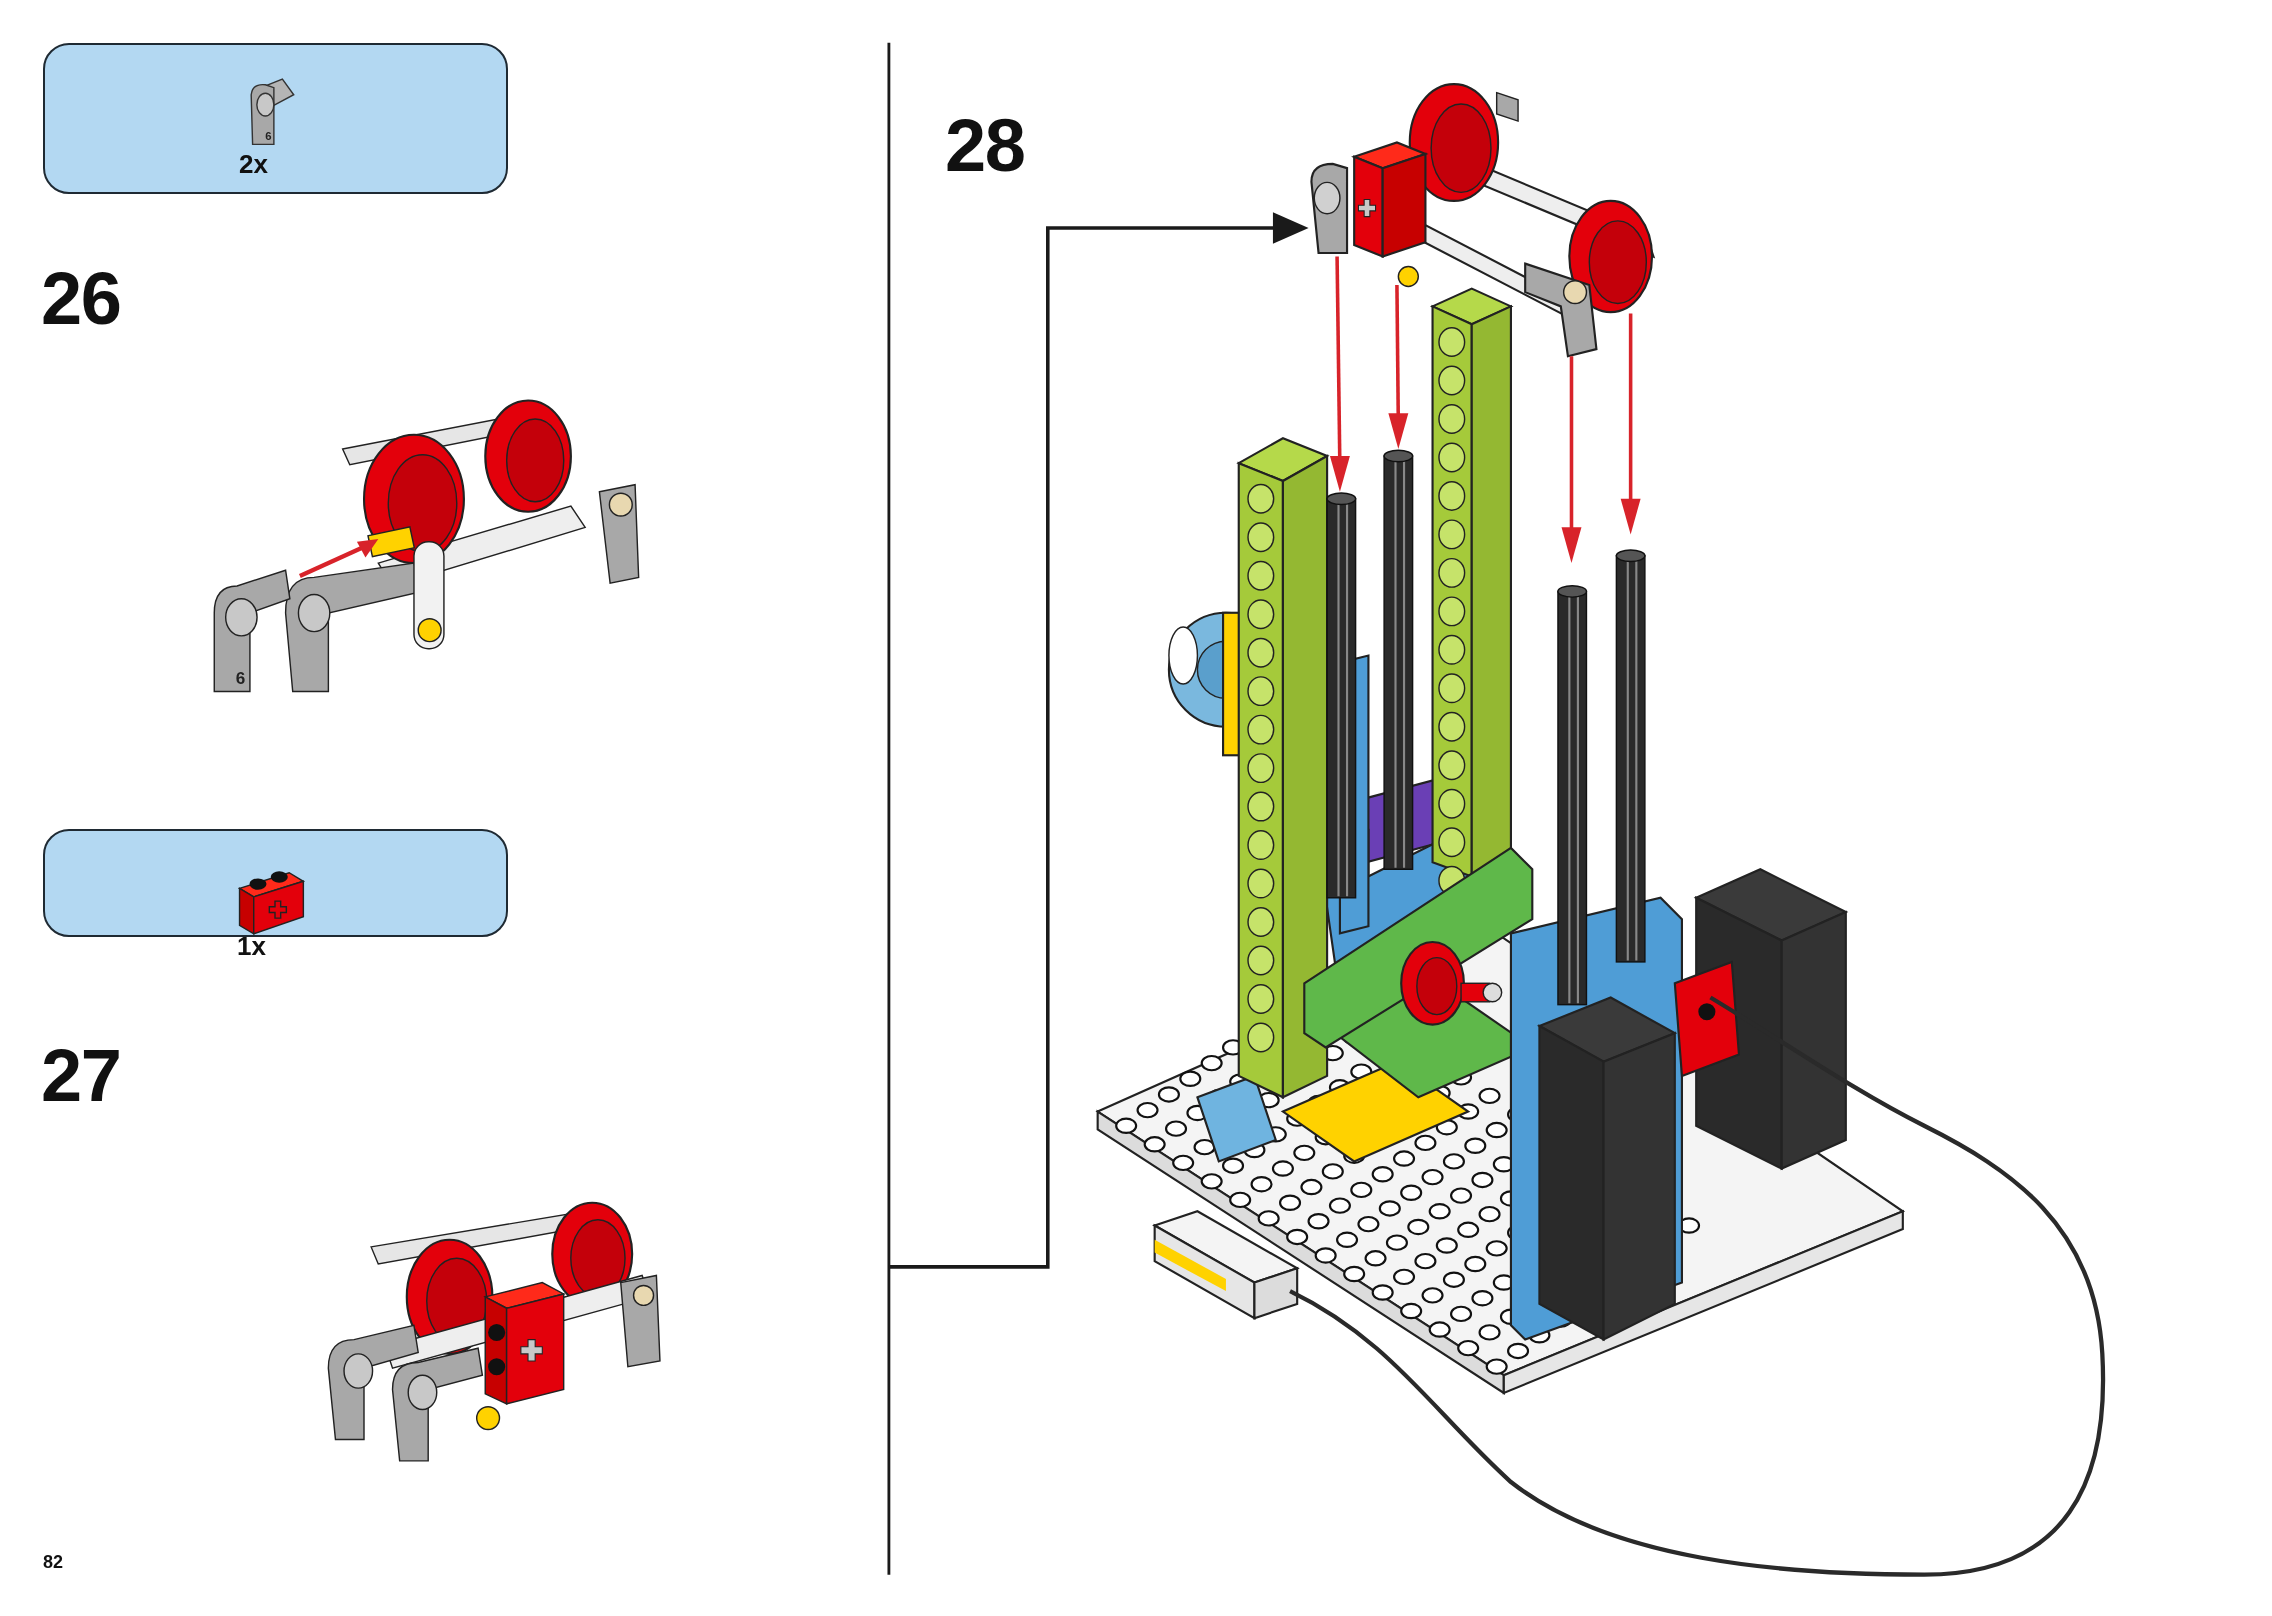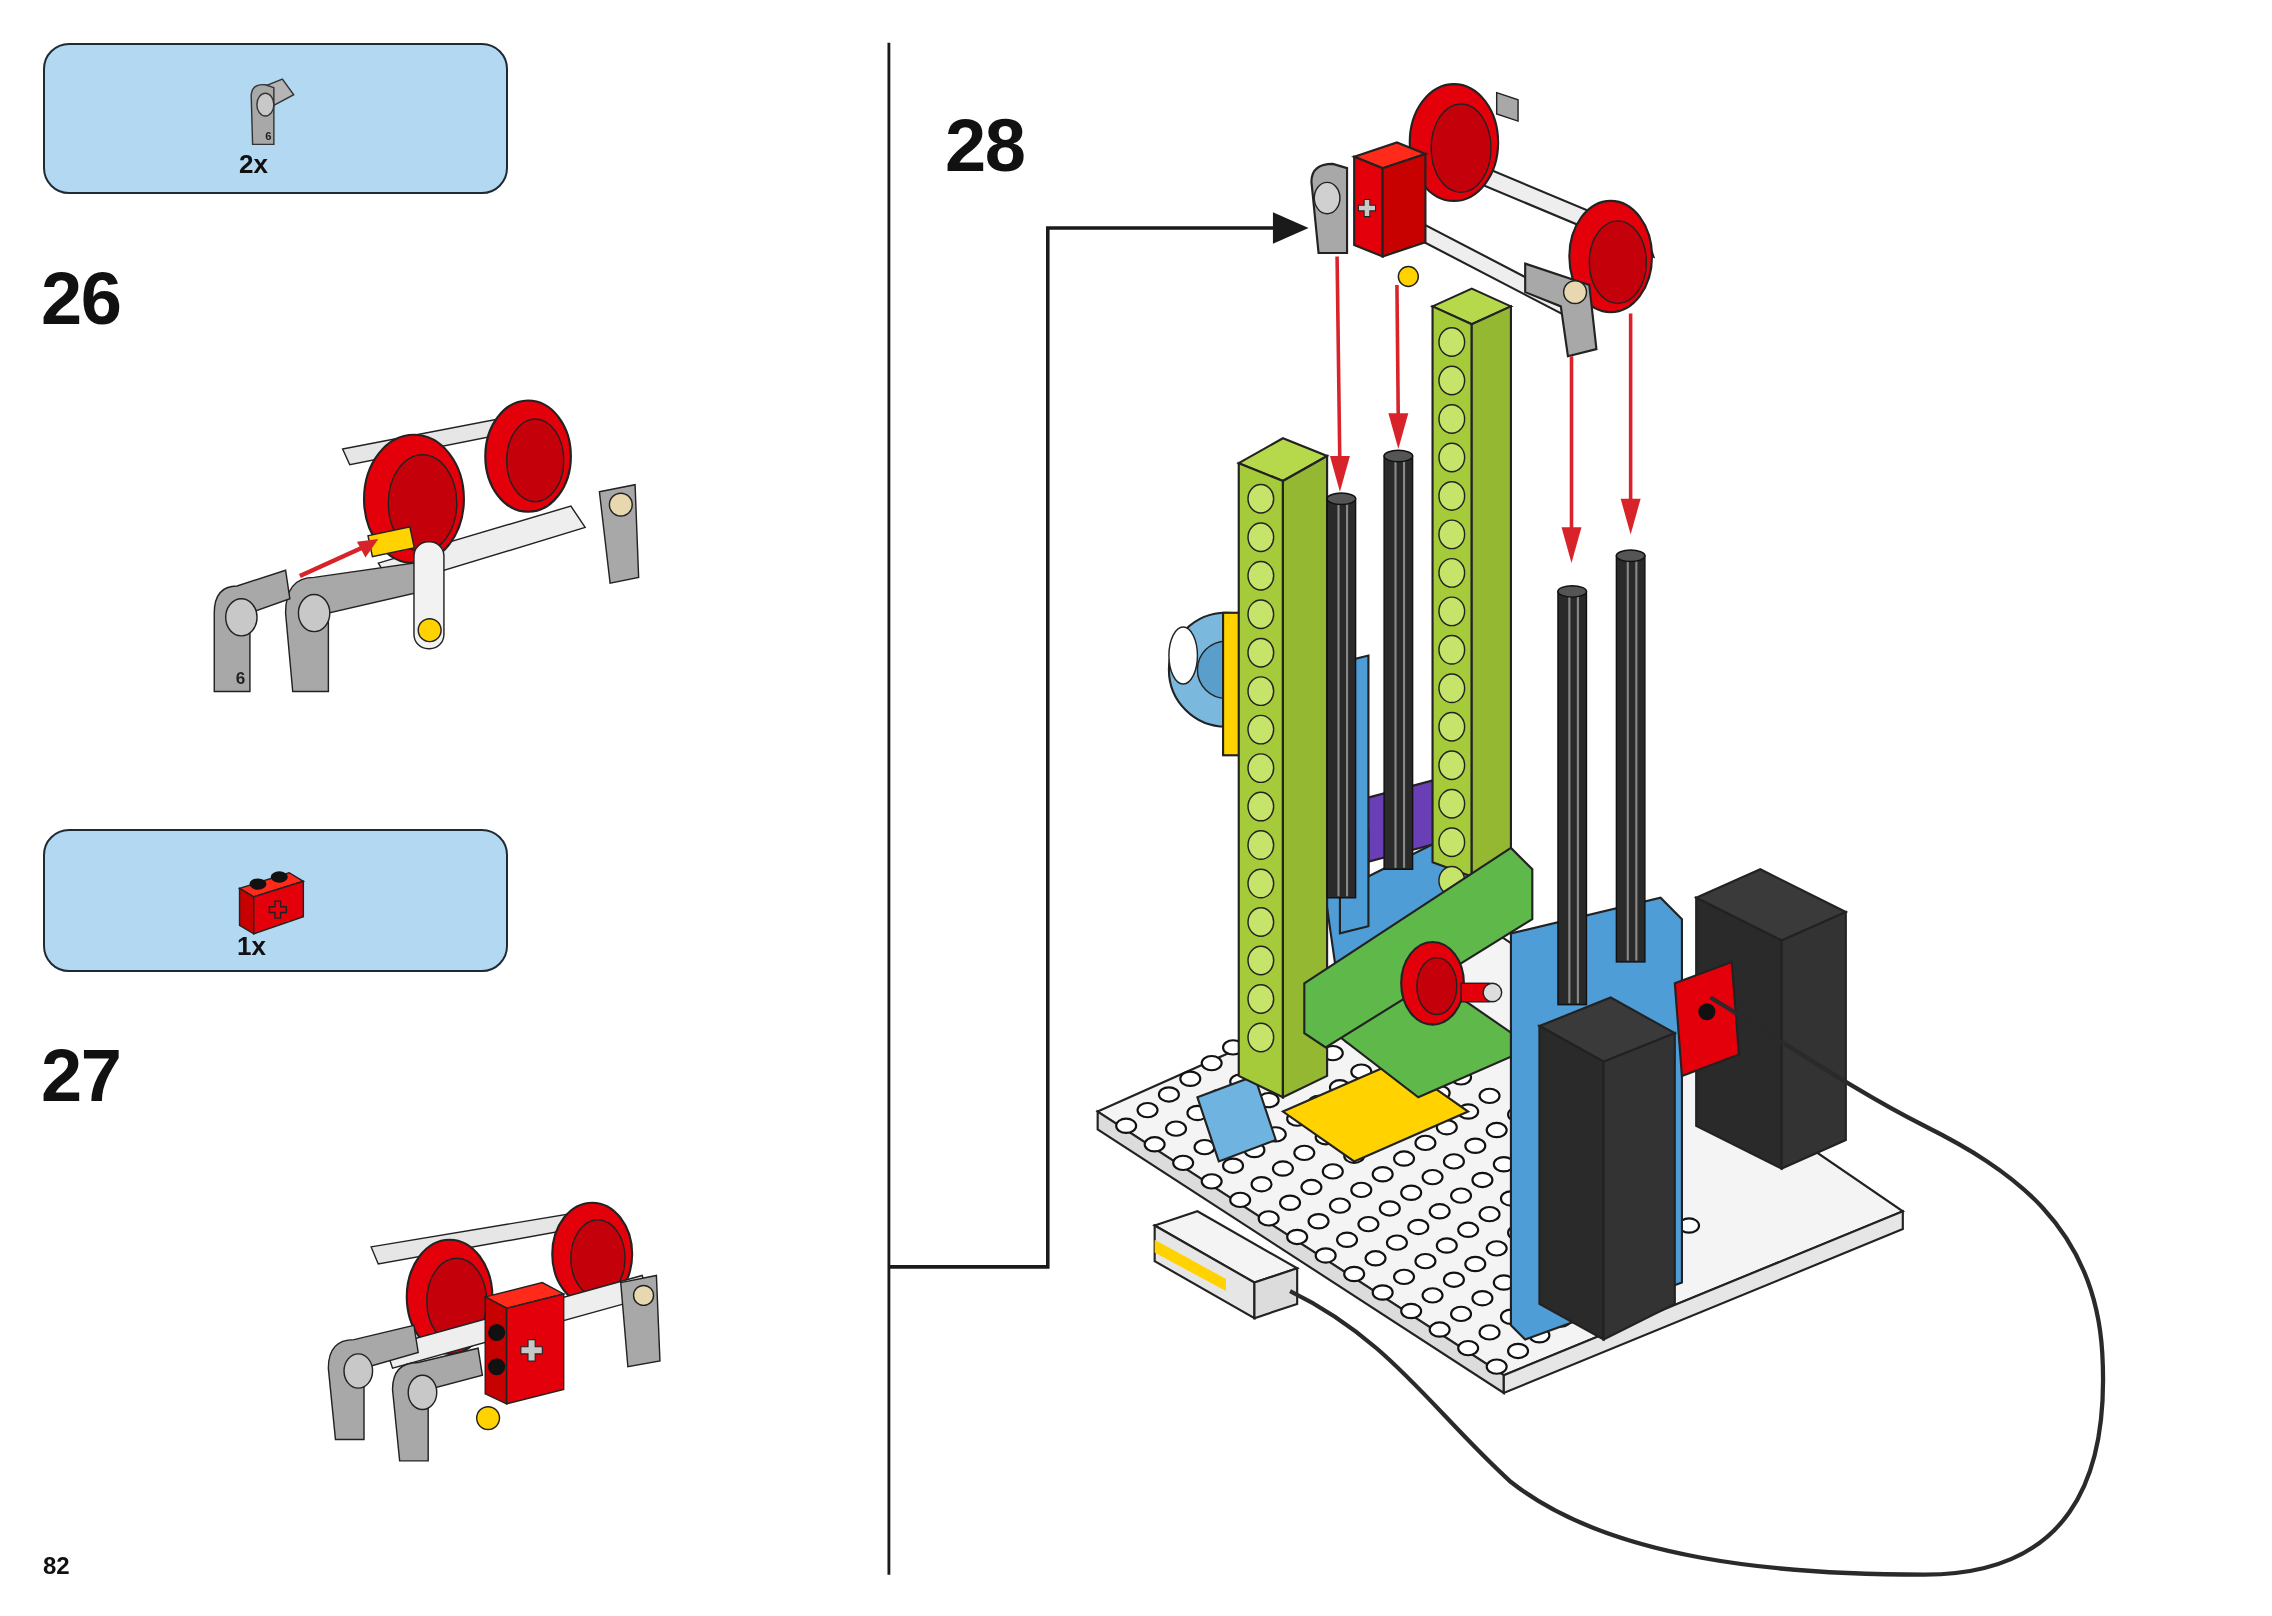--- a/index.html
+++ b/index.html
@@ -1,21 +1,21 @@
 <!DOCTYPE html>
 <html style="font-size:11.4px"><head>
 <meta charset="utf-8">
 <style>
   html, body { margin: 0; padding: 0; background: #ffffff; }
   body { width: 2273px; height: 1616px; position: relative; overflow: hidden;
          font-family: "Liberation Sans", "DejaVu Sans", sans-serif; }
   .parts-box { position: absolute; background: #b3d8f2; border: 2.9px solid #1f2a33; border-radius: 26px; box-sizing: border-box; }
   .qty { position: absolute; font-weight: bold; font-size: 26px; color: #111; }
   .step-num { position: absolute; font-weight: bold; font-size: 74px; color: #111; letter-spacing: -1.4px; line-height: 1; margin-top: 48px; }
-  .page-num { position: absolute; font-weight: bold; font-size: 24px; color: #111; }
+  .page-num { position: absolute; font-weight: bold; font-size: 18px; color: #111; }
   svg { position: absolute; overflow: visible; }
 </style>
 </head>
 <body>
 
 <div class="parts-box" style="left:43px; top:43px; width:465px; height:151px;">
   <svg style="left:192px; top:21.4px;" width="78" height="100" viewBox="0 0 110 140">
     <path d="M34 30 L64 18 L80 40 L50 56 Z" fill="#b5b5b5" stroke="#333" stroke-width="2"></path>
     <path d="M20 40 Q22 24 40 26 L52 30 L52 110 L22 110 Z" fill="#a8a8a8" stroke="#333" stroke-width="2"></path>
     <ellipse cx="40" cy="54" rx="12" ry="16" fill="#c8c8c8" stroke="#333" stroke-width="2"></ellipse>
@@ -53,21 +53,21 @@
   <line x1="140" y1="248" x2="235" y2="205" stroke="#d8232a" stroke-width="6"></line>
   <polygon points="250,196 220,200 232,222" fill="#d8232a"></polygon>
 
   <g>
     <path d="M20 300 Q20 262 52 262 L120 240 L126 280 L70 300 L70 410 L20 410 Z" fill="#a8a8a8" stroke="#222" stroke-width="2"></path>
     <ellipse cx="58" cy="306" rx="22" ry="26" fill="#c8c8c8" stroke="#222" stroke-width="2"></ellipse>
     <text x="50" y="400" font-size="24" font-weight="bold" fill="#222" font-family="Liberation Sans, sans-serif">6</text>
   </g>
 </svg>
 
-<div class="parts-box" style="left:43px; top:829px; width:465px; height:143px;">
+<div class="parts-box" style="left:43px; top:829px; width:465px; height:108px;">
   <svg style="left:187px; top:28.5px;" width="86" height="78" viewBox="0 0 120 110">
     <path d="M10 40 L80 18 L100 30 L30 52 Z" fill="#ff2a1a" stroke="#222" stroke-width="2"></path>
     <path d="M10 40 L30 52 L30 104 L10 92 Z" fill="#c70000" stroke="#222" stroke-width="2"></path>
     <path d="M30 52 L100 30 L100 80 L30 104 Z" fill="#e3000b" stroke="#222" stroke-width="2"></path>
     <ellipse cx="36" cy="34" rx="12" ry="8" fill="#111"></ellipse>
     <ellipse cx="66" cy="24" rx="12" ry="8" fill="#111"></ellipse>
     <path d="M60 58 h8 v8 h8 v8 h-8 v8 h-8 v-8 h-8 v-8 h8 z" fill="none" stroke="#222" stroke-width="2"></path>
   </svg>
   <span class="qty" style="left:192px; top:100px;">1x</span>
 </div>

